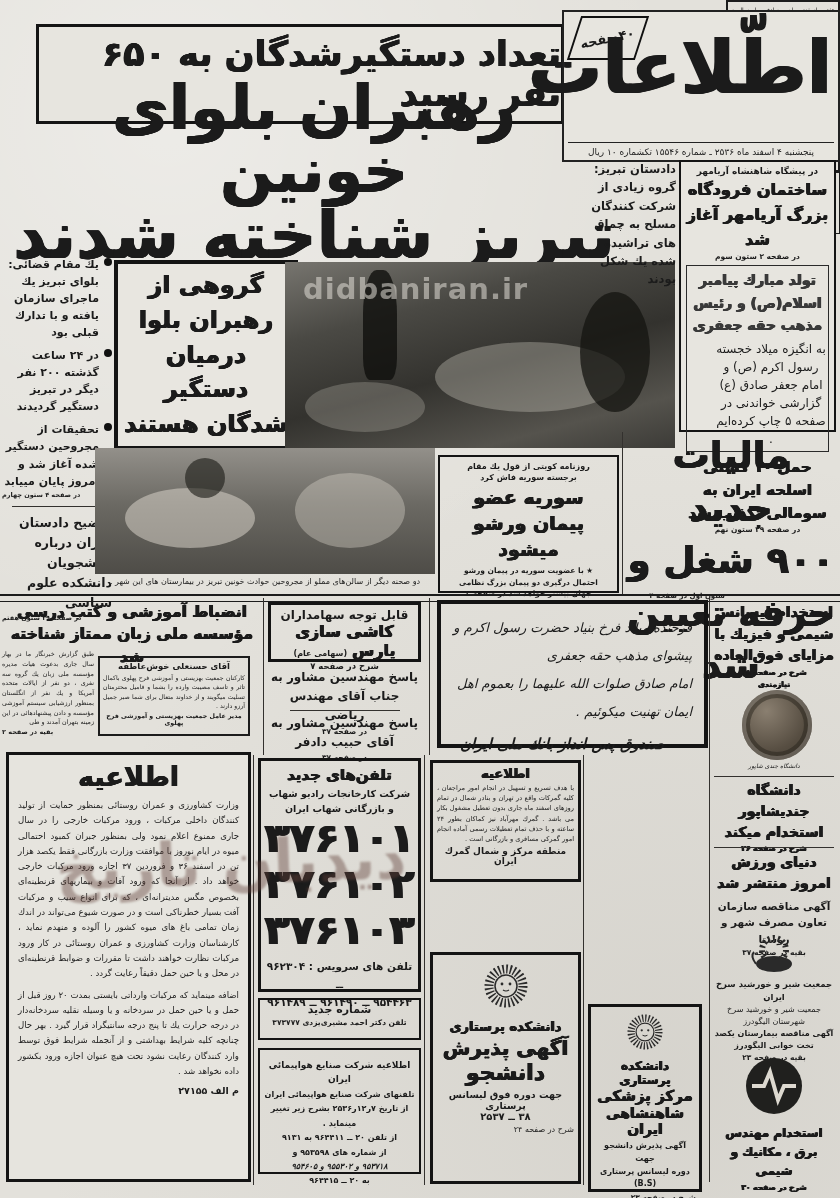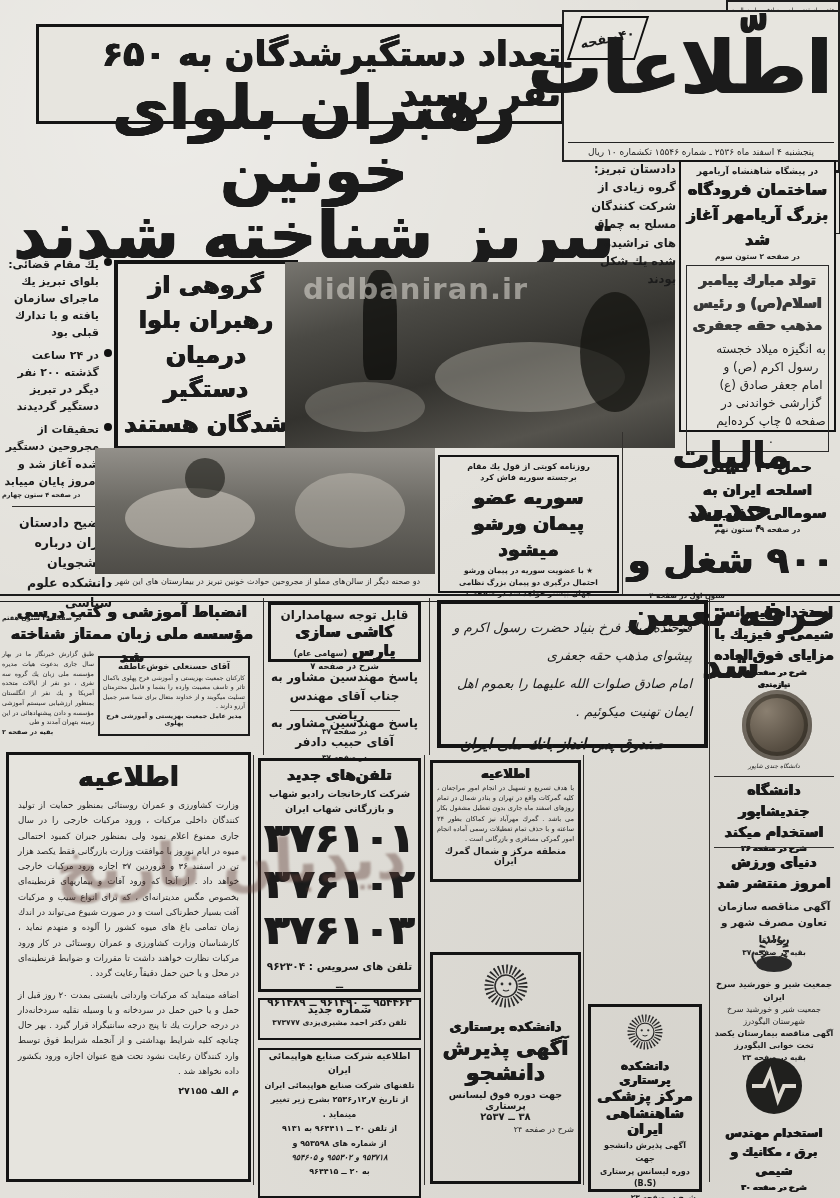--- a/index.html
+++ b/index.html
@@ -117,22 +117,22 @@
     text-align:center;padding:5px 3px;}
   .phones .t{font-size:15px;}
   .phones .st{font-size:9.5px;font-weight:bold;line-height:1.6;margin-top:2px;}
   .phones .num{font-size:41px;font-weight:bold;line-height:1.12;letter-spacing:3px;
     text-shadow:1px 0 0 currentColor,-1px 0 0 currentColor;}
   .phones .sv{font-size:10.5px;font-weight:bold;line-height:1.7;margin-top:4px;direction:rtl;}
   .newnum{left:258px;top:998px;width:163px;height:42px;border:2px solid #141414;box-sizing:border-box;
     text-align:center;padding:3px;}
   .newnum .t{font-size:11px;font-weight:bold;}
   .newnum .b{font-size:7.5px;font-weight:bold;margin-top:2px;}
-  .aviation{left:258px;top:1048px;width:163px;height:150px;border:2px solid #141414;box-sizing:border-box;
-    text-align:center;padding:0 3px;}
+  .aviation{left:258px;top:1048px;width:163px;height:126px;border:2px solid #141414;box-sizing:border-box;
+    text-align:center;padding:9px 3px;}
   .aviation .t{font-size:9px;font-weight:bold;line-height:1.5;}
   .aviation .b{font-size:8px;font-weight:bold;line-height:1.8;margin-top:2px;}
   
   .customs{left:430px;top:760px;width:151px;height:122px;border:3px solid #141414;box-sizing:border-box;
     padding:3px 4px;text-align:center;}
   .customs .t{font-size:13px;}
   .customs .b{font-size:6.6px;line-height:1.55;text-align:justify;margin-top:2px;}
   .customs .s{font-size:9px;font-weight:bold;margin-top:2px;}
   .poultry{left:430px;top:888px;width:151px;text-align:center;font-size:11.5px;font-weight:bold;line-height:1.6;}
   .nursing1{left:430px;top:952px;width:151px;height:232px;border:3px solid #141414;box-sizing:border-box;

